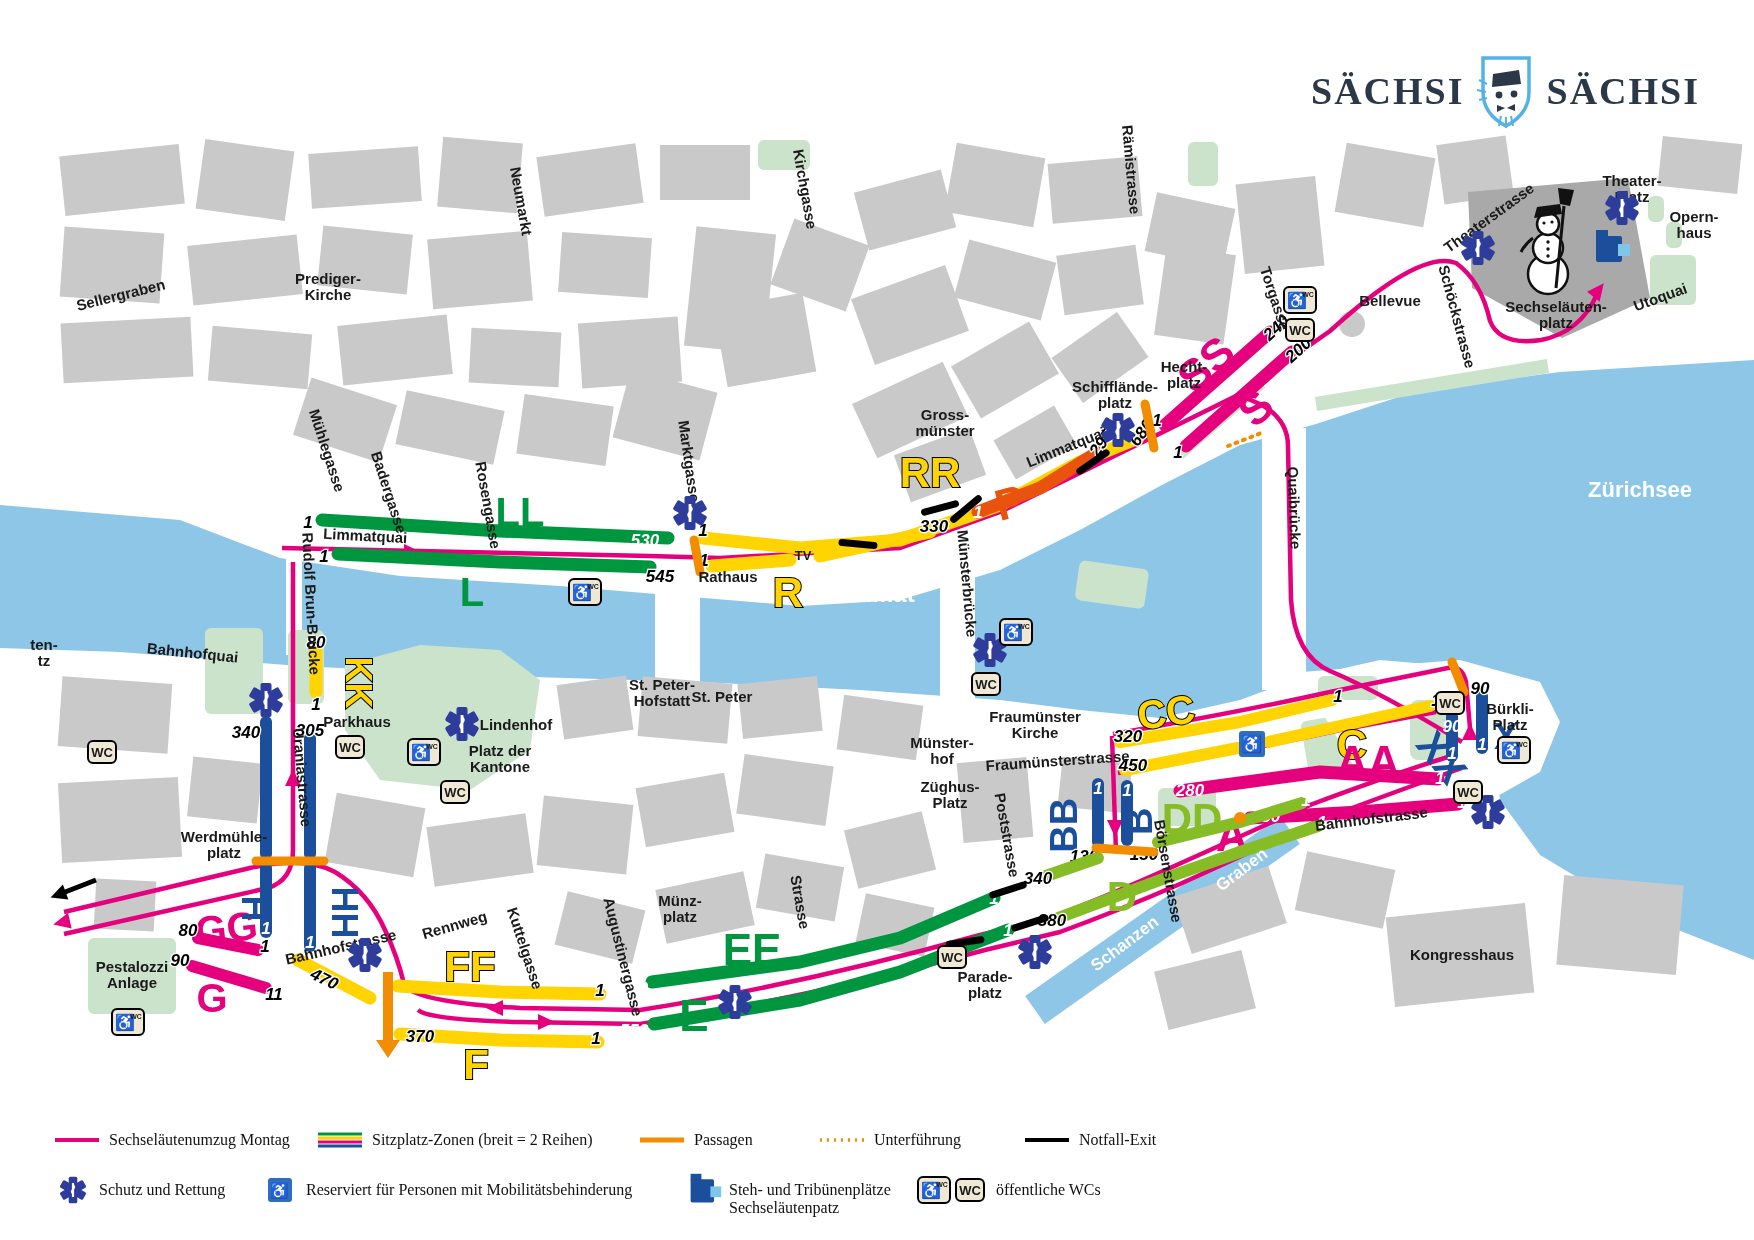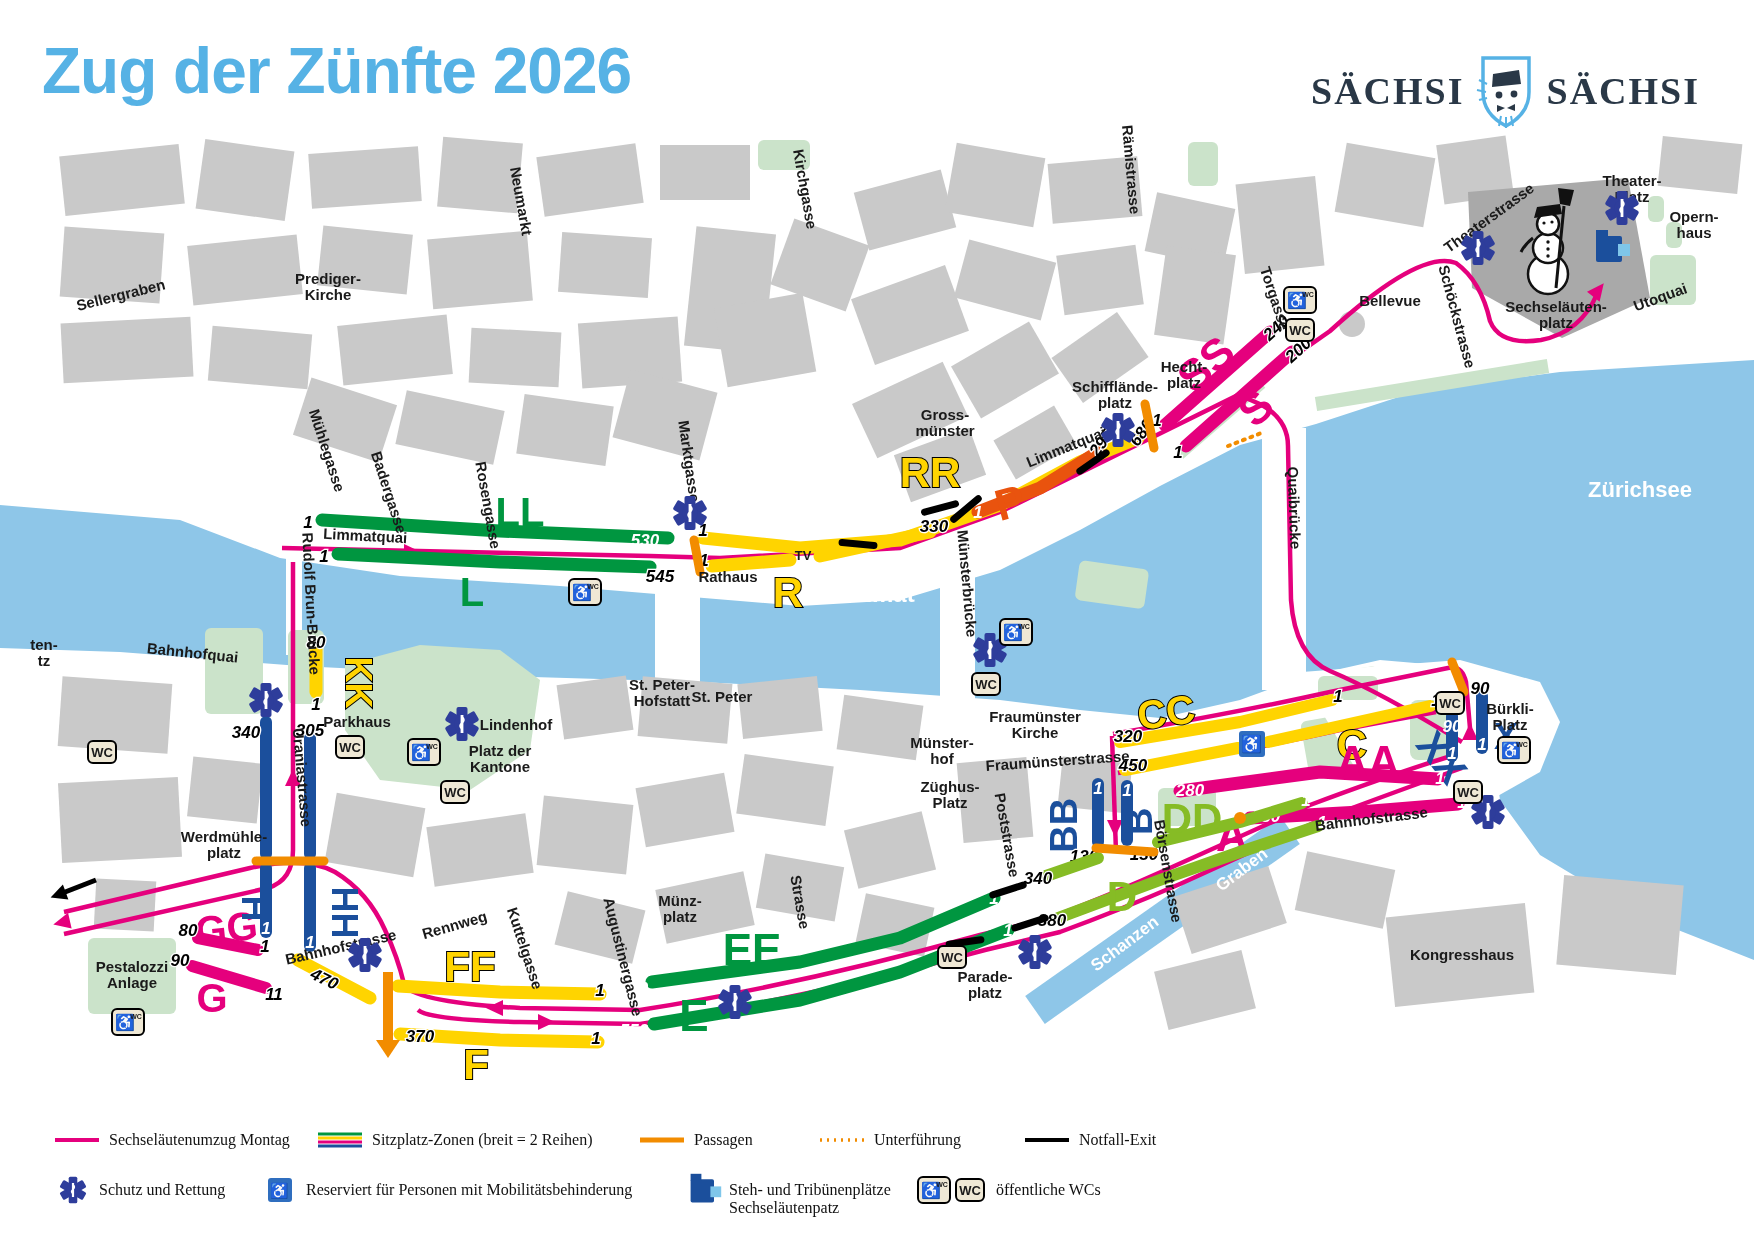--- a/index.html
+++ b/index.html
@@ -7,21 +7,20 @@
   #stage{position:absolute;inset:0;}
   .title{position:absolute;left:42px;top:34px;font-size:64px;font-weight:bold;letter-spacing:-1px;color:#56B2E5;}
   .logo{position:absolute;right:54px;top:52px;display:flex;align-items:center;gap:10px;color:#2A3847;justify-content:flex-end;}
   .logo .word{font-family:"Liberation Serif",serif;font-weight:bold;font-size:38px;letter-spacing:2px;}
   svg text{user-select:none;}
 </style>
 </head>
 <body>
 
 <div id="stage">
-  <div class="title">Zug der Zünfte 2026</div>
   <div class="logo">
     <span class="word">SÄCHSI</span>
     <svg width="62" height="78" viewBox="0 0 62 78">
       <path d="M8,6 L54,6 L54,40 Q54,62 31,74 Q8,62 8,40 Z" fill="none" stroke="#56B2E5" stroke-width="3.5"></path>
       <g stroke="#56B2E5" stroke-width="2">
           <path d="M4,28 L12,32"></path>
           <path d="M2,38 L11,40"></path>
           <path d="M4,48 L12,46"></path>
           <path d="M24,74 L26,64"></path>
           <path d="M31,76 L31,65"></path>

